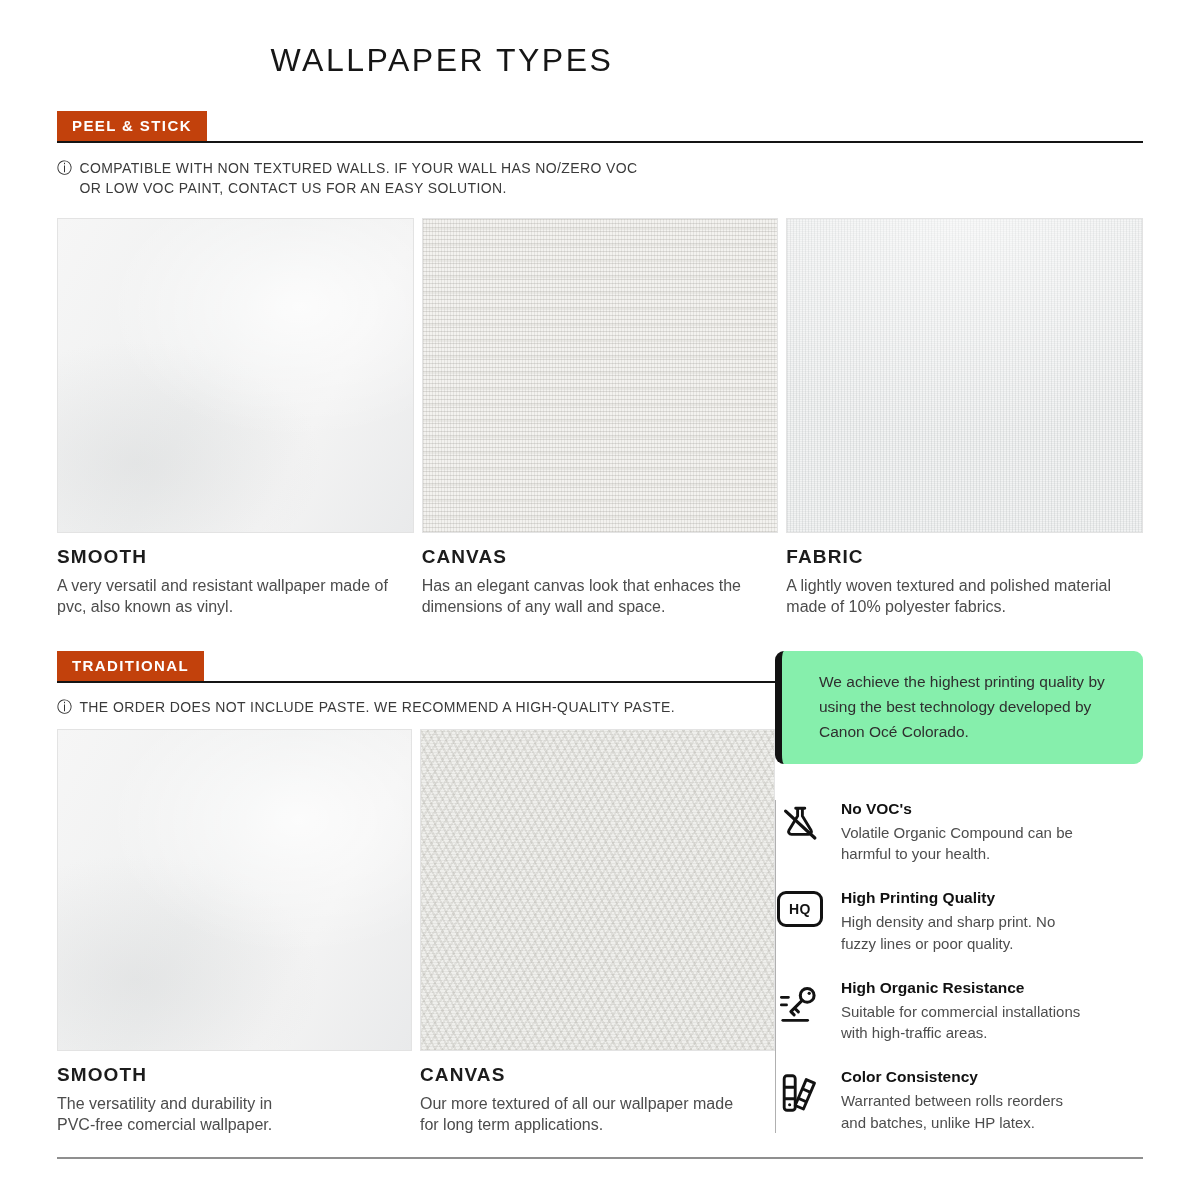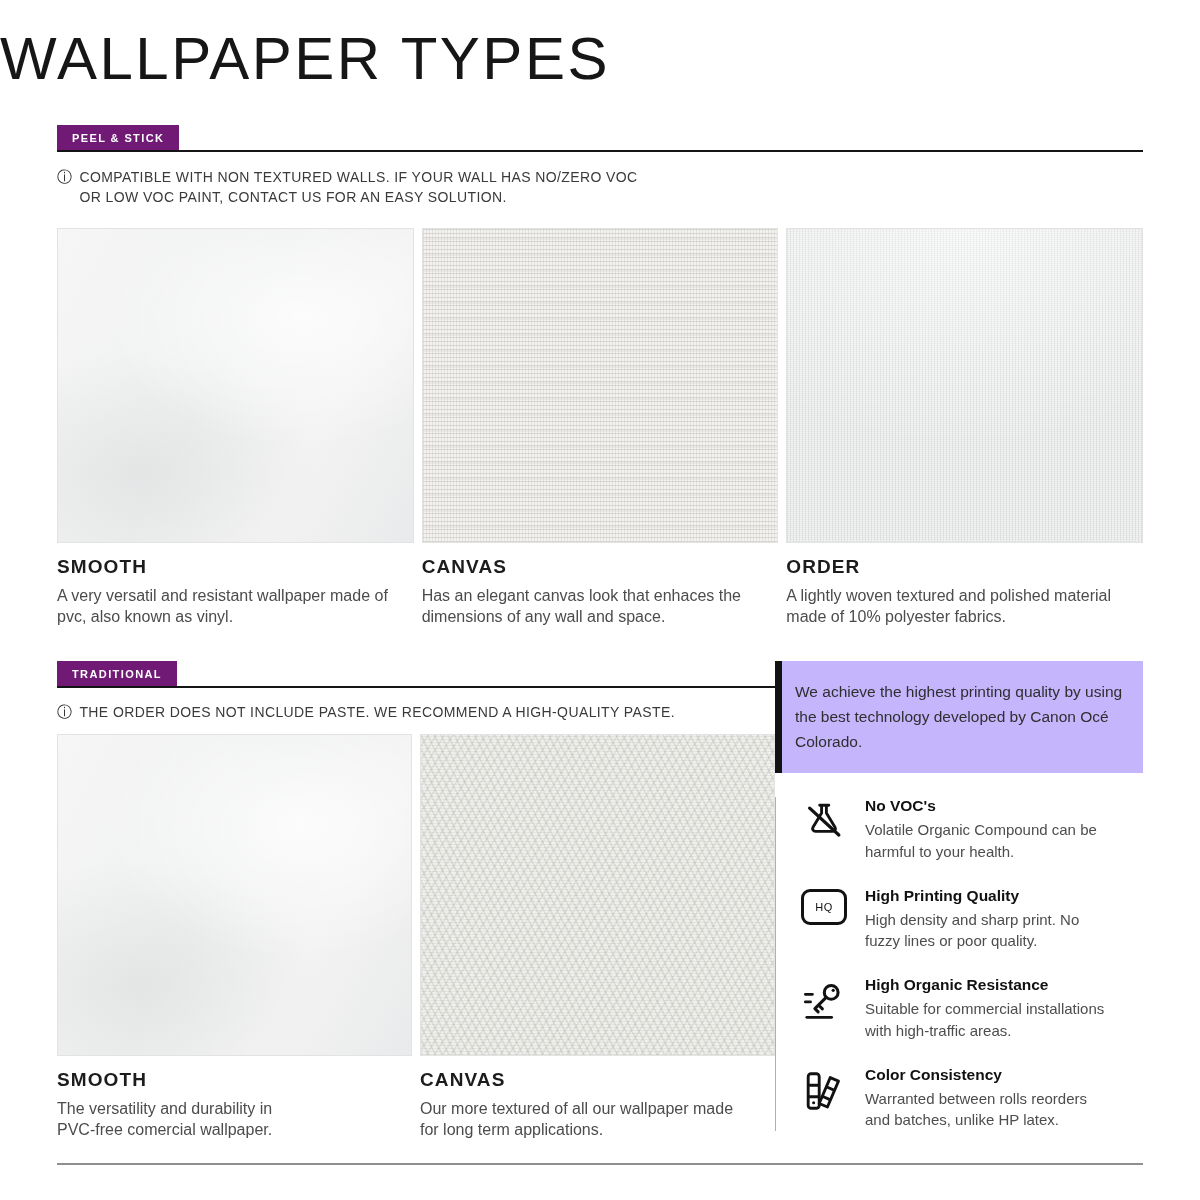--- a/index.html
+++ b/index.html
@@ -2,30 +2,30 @@
 <html><head>
 <meta charset="utf-8">
 <style>
   * { margin:0; padding:0; box-sizing:border-box; }
   html,body { background:#ffffff; }
   .page {
     width:1200px; height:1200px; background:#fff; overflow:hidden;
     font-family:"Liberation Sans", sans-serif; color:#1a1a1a;
   }
   .title {
-    width:884px; margin:24px 0 32px; 
-    font-size:60px; font-weight:500; letter-spacing:2.5px; color:#161616;
+    width:884px; margin:42px 0 32px; text-align:center;
+    font-size:32px; font-weight:500; letter-spacing:2.5px; color:#161616;
   }
   .content { margin:0 57px; width:1086px; }
 
   
   .section-header { border-bottom:2px solid #141414; line-height:0; }
   .section-label {
-    display:inline-block; background:#701a75; color:#fff;
-    font-size:11px; font-weight:bold; letter-spacing:1.4px;
+    display:inline-block; background:#c2410c; color:#fff;
+    font-size:15px; font-weight:bold; letter-spacing:1.4px;
     padding:7px 15px 6px; line-height:1.1;
   }
   
   .note { display:flex; gap:7px; align-items:flex-start;
     font-size:14px; letter-spacing:.4px; color:#3a3a3a; line-height:1.45; }
   .note-1 { margin:15px 0 20px; }
   .note-1 p { max-width:575px; }
   .note-2 { margin:14px 0 12px; }
   .info-glyph { font-size:15px; line-height:1.3; color:#2d2d2d; }
 
@@ -68,33 +68,33 @@
   .caption { margin-top:13px; }
   .caption h3 { font-size:19px; font-weight:600; letter-spacing:1.1px; color:#1c1c1c; }
   .caption p { margin-top:7px; font-size:16px; line-height:1.32; color:#4c4c4c; max-width:335px; }
   .caption .narrow { max-width:250px; }
 
   
   .lower { display:grid; grid-template-columns:718px 1fr; margin-top:34px; align-items:start; }
 
   
   .quote-box {
-    background:#c4b5fd; border-left:7px solid #121212;
-    padding:19px 13px; font-size:15.5px; line-height:1.6; color:#2f2f2f;
-  }
-  .features { margin-top:24px; border-left:1px solid #b0b0b0; padding-left:24px; }
+    background:#86efac; border-left:7px solid #121212;
+    padding:19px 37px; font-size:15.5px; line-height:1.6; color:#2f2f2f;border-radius:9px;
+  }
+  .features { margin-top:36px; border-left:1px solid #b0b0b0; }
   .feature { display:flex; gap:17px; margin-bottom:25px; }
   .feature:last-child { margin-bottom:0; }
   .feature-icon { flex:0 0 48px; display:flex; justify-content:center; align-items:flex-start; padding-top:2px; }
   .feature-text h4 { font-size:15.5px; font-weight:bold; color:#111; margin-bottom:4px; }
   .feature-text p { font-size:15px; line-height:1.42; color:#4d4d4d; max-width:250px; }
   .hq-box {
     width:46px; height:36px; border:3.5px solid #121212; border-radius:9px;
     display:flex; align-items:center; justify-content:center;
-    font-size:11px; font-weight:normal; letter-spacing:.5px; color:#121212;
+    font-size:14px; font-weight:bold; letter-spacing:.5px; color:#121212;
   }
   .bottom-divider { margin-top:22px; border-top:2px solid #8f8f8f; width:100%; }
   svg { display:block; }
 </style>
 </head>
 <body>
 
 <div class="page">
   <h1 class="title">WALLPAPER TYPES</h1>
 
@@ -120,21 +120,21 @@
         <figure>
           <div class="swatch texture-canvas"></div>
           <figcaption class="caption">
             <h3>CANVAS</h3>
             <p>Has an elegant canvas look that enhaces the dimensions of any wall and space.</p>
           </figcaption>
         </figure>
         <figure>
           <div class="swatch texture-fabric"></div>
           <figcaption class="caption">
-            <h3>ORDER</h3>
+            <h3>FABRIC</h3>
             <p>A lightly woven textured and polished material made of 10% polyester fabrics.</p>
           </figcaption>
         </figure>
       </div>
     </section>
 
     <div class="lower">
 
       <section>
         <div class="section-header">

